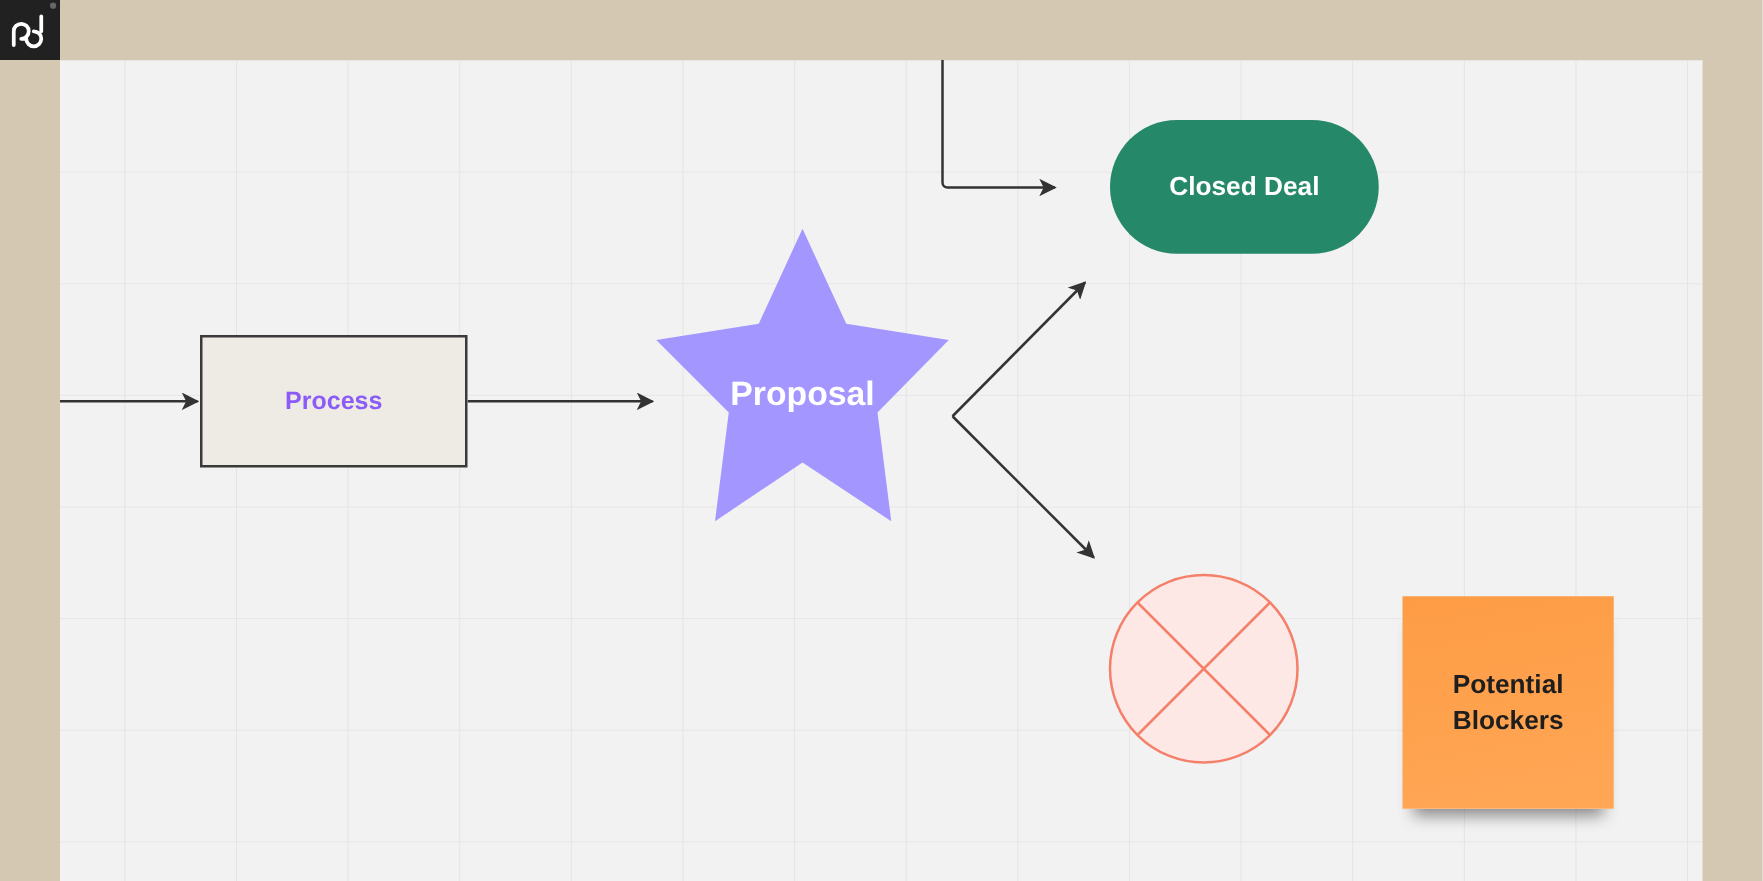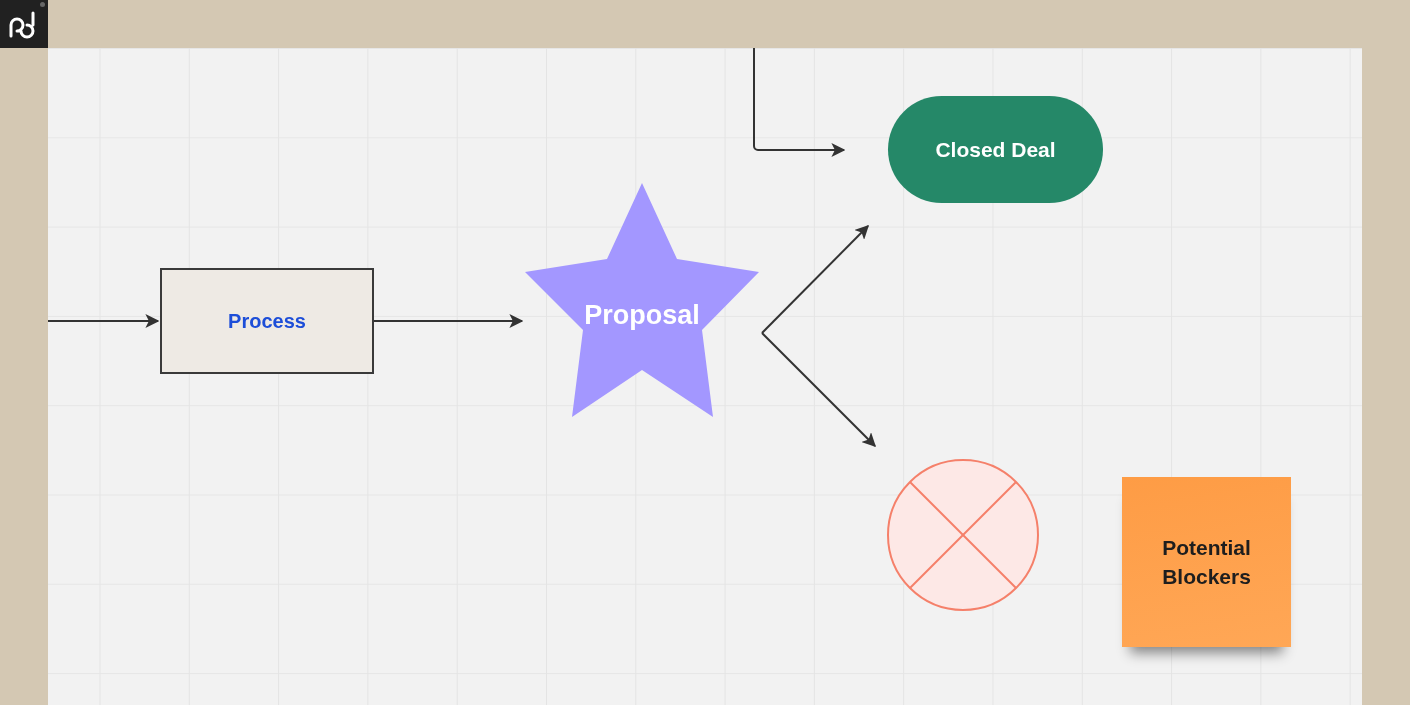--- a/index.html
+++ b/index.html
@@ -21,21 +21,21 @@
       linear-gradient(to bottom, #e6e6e6 1px, transparent 1px);
     background-size:89.3px 89.3px, 89.3px 89.3px;
     background-position:51.5px 0, 0 0;
     overflow:hidden;
   }
   .connectors { position:absolute; left:0; top:0; }
   .node { position:absolute; display:flex; align-items:center; justify-content:center; text-align:center; font-weight:bold; box-sizing:border-box; }
   .process {
     left:112px; top:220px; width:214px; height:106px;
     background:#eeeae4; border:2px solid #3a3a3a;
-    color:#1d4ed8; font-size:20px;
+    color:#8b5cf6; font-size:20px;
   }
   .closed-deal {
     left:840px; top:48px; width:215px; height:107px;
     background:#258868; border-radius:54px;
     color:#ffffff; font-size:21px;
   }
   .proposal-label {
     position:absolute; left:530px; top:252px; width:128px; height:30px;
     color:#ffffff; font-size:27px; font-weight:bold; text-align:center;
     line-height:30px;

